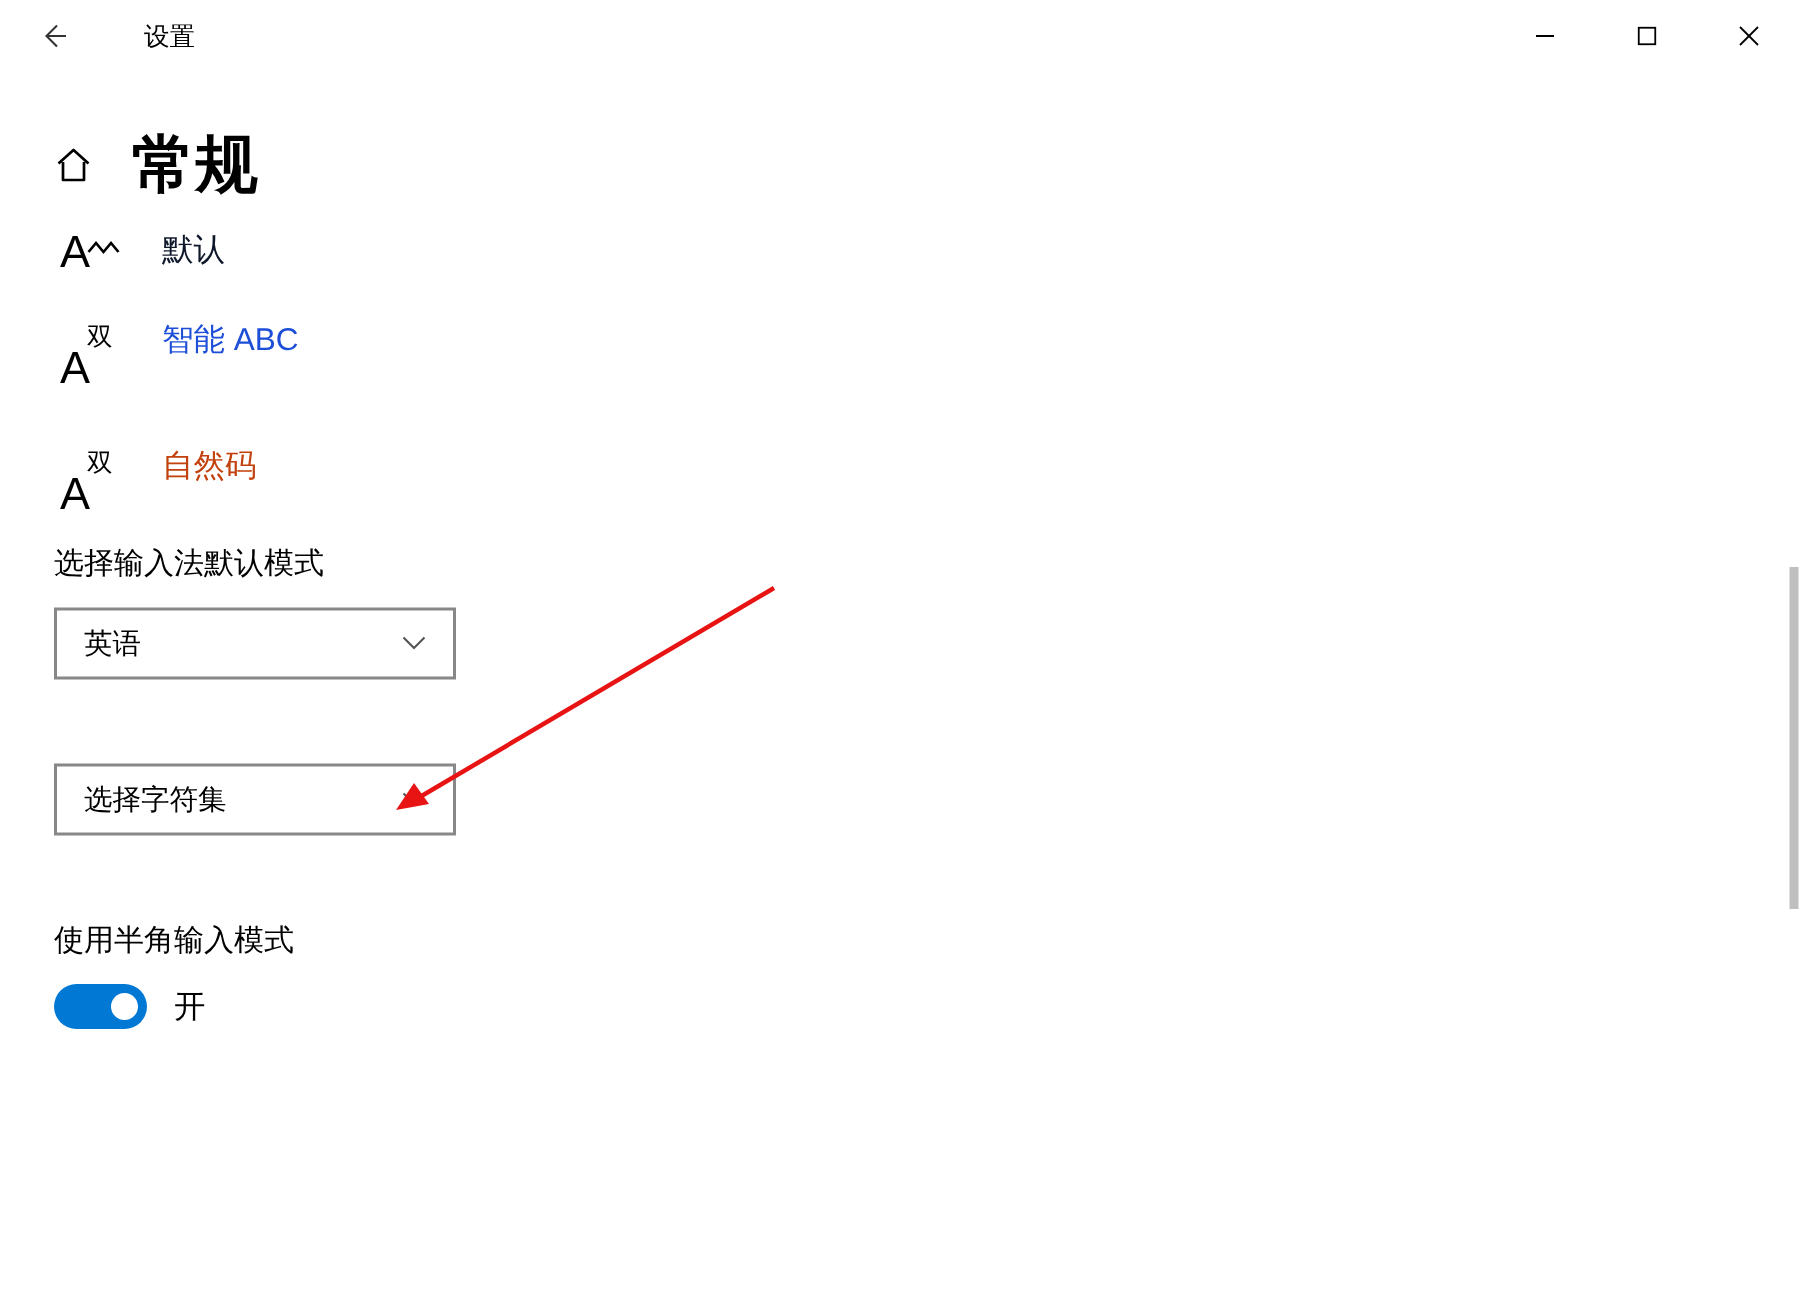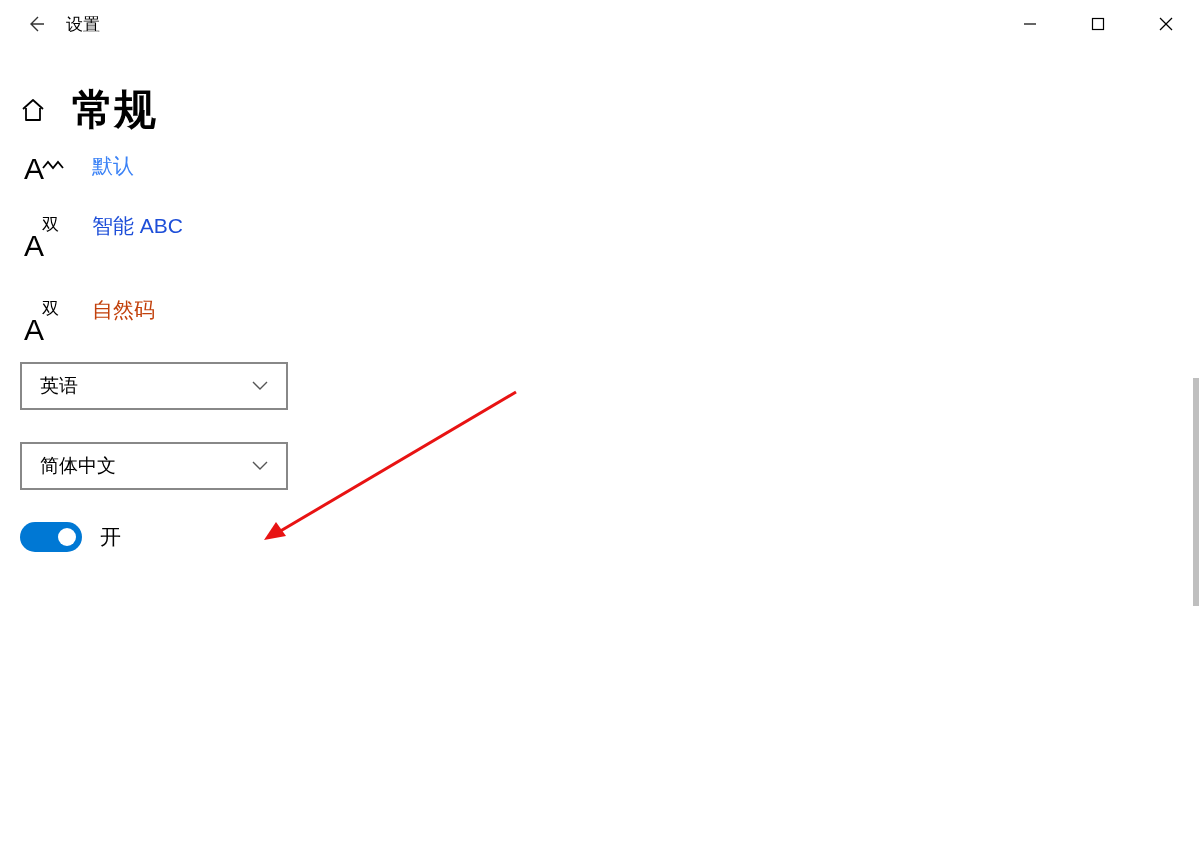--- a/index.html
+++ b/index.html
@@ -18,21 +18,21 @@
     .titlebar {
       height: 48px;
       display: flex;
       align-items: center;
       justify-content: space-between;
       padding-left: 24px;
     }
     .titlebar-left {
       display: flex;
       align-items: center;
-      gap: 18px;
+      gap: 48px;
     }
     .back-btn {
       width: 24px;
       height: 24px;
       display: flex;
       align-items: center;
       justify-content: center;
       cursor: pointer;
     }
     .title-text {
@@ -45,21 +45,21 @@
     }
     .win-btn {
       width: 68px;
       height: 48px;
       display: flex;
       align-items: center;
       justify-content: center;
       cursor: pointer;
     }
     .content {
-      padding-left: 20px;
+      padding-left: 36px;
       padding-top: 34px;
     }
     .page-header {
       display: flex;
       align-items: center;
       gap: 26px;
       margin-bottom: 14px;
     }
     .home-icon {
       width: 26px;
@@ -105,21 +105,21 @@
       font-size: 17px;
       position: relative;
       top: -6px;
       left: -2px;
     }
     .ime-label {
       font-size: 21px;
       color: #555;
     }
     .ime-label.muted {
-      color: #3b82f6;
+      color: #0f172a;
     }
     .section-title {
       font-size: 28px;
       font-weight: 400;
       color: #000;
       margin-top: 70px;
       margin-bottom: 36px;
     }
     .form-label {
       font-size: 20px;
@@ -128,21 +128,21 @@
     }
     .dropdown {
       width: 268px;
       height: 48px;
       border: 2px solid #888;
       display: flex;
       align-items: center;
       justify-content: space-between;
       padding: 0 18px;
       cursor: pointer;
-      margin-bottom: 32px;
+      margin-bottom: 56px;
     }
     .dropdown-val {
       font-size: 19px;
       color: #000;
     }
     .toggle-row {
       display: flex;
       align-items: center;
       gap: 18px;
       margin-top: 16px;
@@ -246,34 +246,36 @@
     <div class="ime-item">
       <div class="ime-icon ime-icon-shuang">
         <span style="position:relative;top:10px">A</span>
           <span class="sup">双</span>
       </div>
       <div class="ime-label" style="color:#c2410c;position:relative;top:-10px">自然码</div>
     </div>
   </div>
 
 
+  <div class="form-label">选择输入法默认模式</div>
   <div class="dropdown">
     <span class="dropdown-val">英语</span>
     <svg width="16" height="10" viewBox="0 0 16 10">
       <path d="M1 1 L8 8 L15 1" stroke="#555" stroke-width="1.4" fill="none"></path>
     </svg>
   </div>
 
   <div class="dropdown">
-    <span class="dropdown-val">简体中文</span>
+    <span class="dropdown-val">选择字符集</span>
     <svg width="16" height="10" viewBox="0 0 16 10">
       <path d="M1 1 L8 8 L15 1" stroke="#555" stroke-width="1.4" fill="none"></path>
     </svg>
   </div>
 
+  <div class="form-label" style="margin-top:10px">使用半角输入模式</div>
   <div class="toggle-row">
     <div class="toggle">
       <div class="toggle-thumb"></div>
     </div>
     <div class="toggle-label">开</div>
   </div>
 
 </div>
 
 <svg class="red-arrow" width="260" height="160" viewBox="0 0 260 160">

